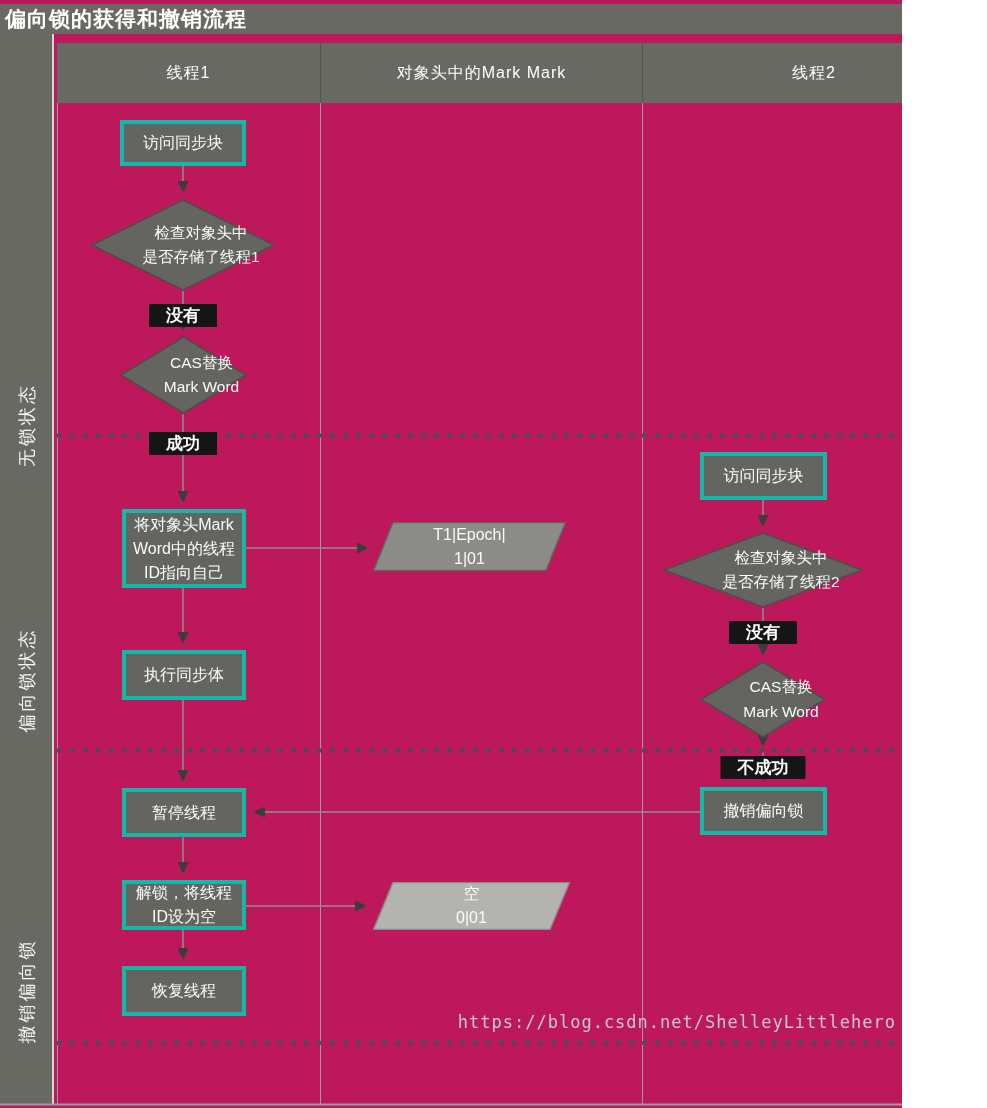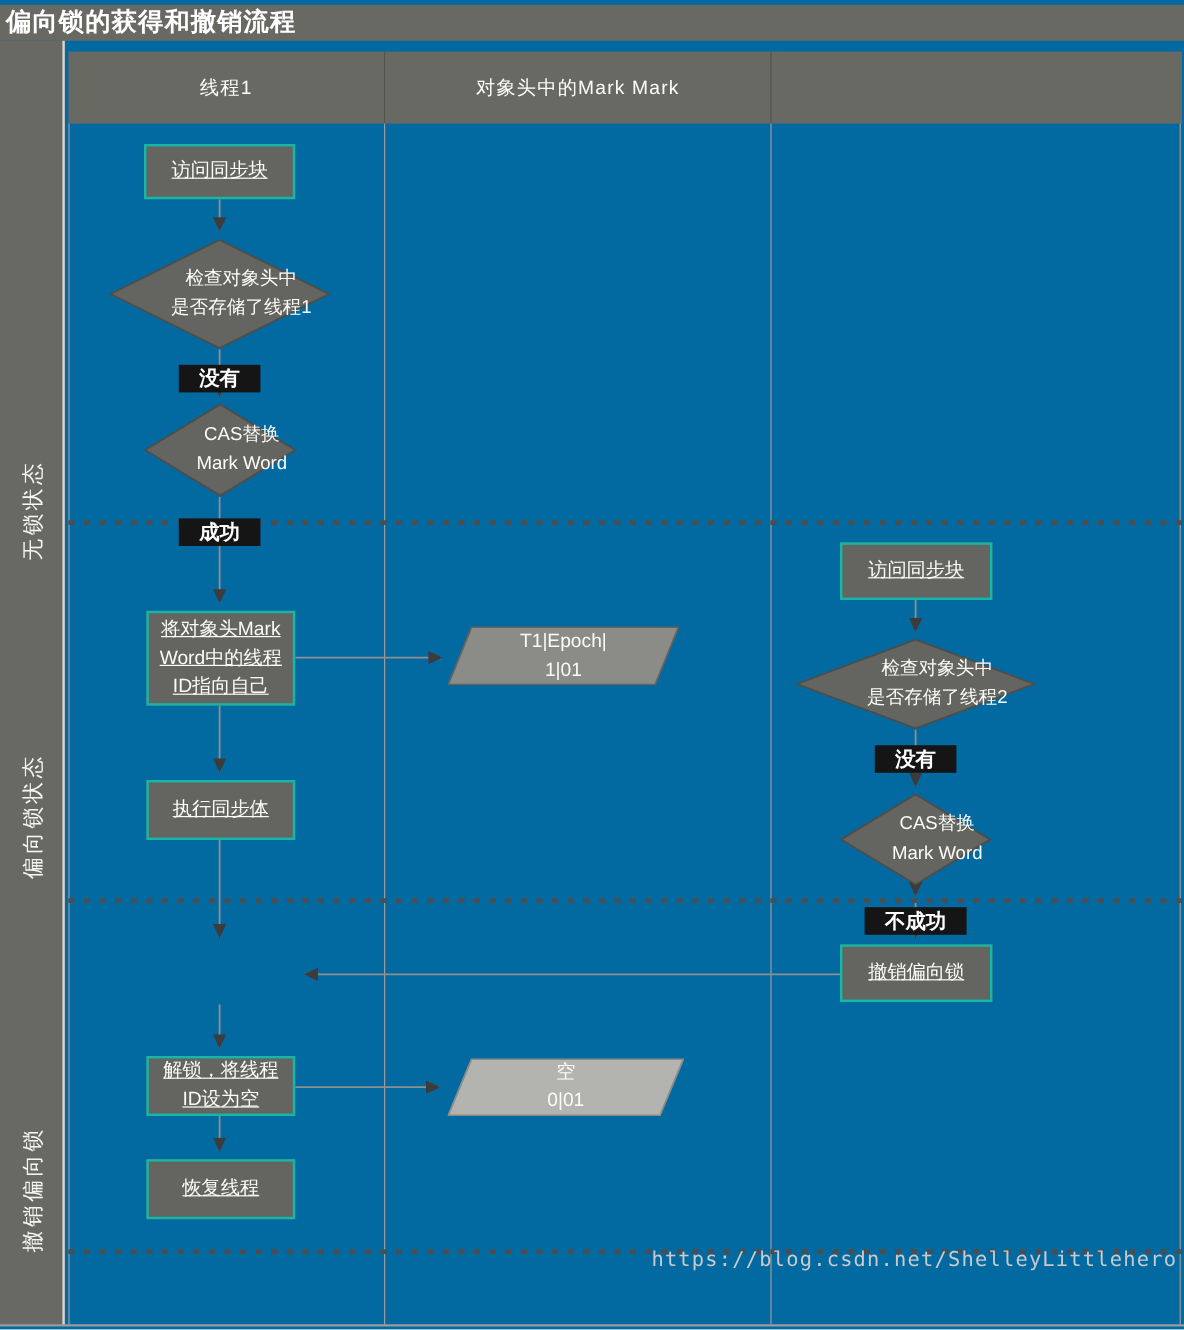--- a/index.html
+++ b/index.html
@@ -1,65 +1,66 @@
 <!DOCTYPE html>
 <html><head>
 <meta charset="utf-8">
 <style>
   html,body{margin:0;padding:0;background:#fff;}
-  #app{position:relative;width:987px;height:1108px;background:#0369a1;overflow:hidden;
+  #app{position:relative;width:902px;height:1108px;background:#be185d;overflow:hidden;
        font-family:"Liberation Sans","DejaVu Sans",sans-serif;-webkit-font-smoothing:antialiased;}
 
   .titlebar{position:absolute;left:0;top:4px;width:987px;height:30px;background:#696964;
             color:#fff;font-size:21px;font-weight:bold;line-height:30px;padding-left:5px;
             box-sizing:border-box;letter-spacing:1px;}
 
   .sidebar{position:absolute;left:0;top:34px;width:52px;height:1071px;background:#696964;
            border-right:2px solid #d6d6d2;}
   .lane-label{position:absolute;left:27px;color:#f5f5f2;font-size:18px;letter-spacing:3px;
               white-space:nowrap;transform:translate(-50%,-50%) rotate(-90deg);}
 
   .hdr-row{position:absolute;left:57px;top:43px;width:928px;height:60px;background:#696964;}
   .hdr-cell{position:absolute;top:0;height:60px;display:flex;align-items:center;justify-content:center;
             color:#fdfdfb;font-size:16px;letter-spacing:1px;}
   .hdr-sep{position:absolute;top:0;width:1px;height:60px;background:#54544f;}
 
   svg.overlay{position:absolute;left:0;top:0;pointer-events:none;}
 
   .node{position:absolute;display:flex;align-items:center;justify-content:center;text-align:center;
         color:#fbfbf8;font-size:16px;line-height:1.5;white-space:pre-line;box-sizing:border-box;}
-  .rect{background:#646460;border:2px solid #14b8a6;text-decoration:underline;}
+  .rect{background:#646460;border:4px solid #14b8a6;}
   .shape-node{background:transparent;}
   .shape-node svg{position:absolute;left:0;top:0;}
   .shape-node .lbl{position:relative;z-index:1;}
   .diamond-lbl{font-size:15.5px;line-height:1.55;margin-left:36px;}
 
   .badge{position:absolute;transform:translateX(-50%);height:23px;padding:0 17px;background:#151515;
          color:#fff;font-size:17px;font-weight:bold;display:flex;align-items:center;justify-content:center;
          white-space:nowrap;z-index:3;}
 
-  .watermark{position:absolute;right:6px;top:1040px;color:#cacaca;font-size:17px;
+  .watermark{position:absolute;right:6px;top:1012px;color:#cacaca;font-size:17px;
              font-family:"DejaVu Sans Mono","Liberation Mono",monospace;letter-spacing:1px;}
 </style>
 </head>
 <body>
 
 <div id="app">
 
   <div class="titlebar">偏向锁的获得和撤销流程</div>
 
   <div class="sidebar">
     <span class="lane-label" style="top:391px;">无锁状态</span>
     <span class="lane-label" style="top:646px;">偏向锁状态</span>
     <span class="lane-label" style="top:957px;">撤销偏向锁</span>
   </div>
 
   <div class="hdr-row">
     <div class="hdr-cell" style="left:0;width:263px;">线程1</div>
     <div class="hdr-cell" style="left:264px;width:321px;">对象头中的Mark Mark</div>
+    <div class="hdr-cell" style="left:586px;width:342px;">线程2</div>
     <div class="hdr-sep" style="left:263px;"></div>
     <div class="hdr-sep" style="left:585px;"></div>
   </div>
 
   <svg class="overlay" width="987" height="1108">
     <defs>
       <marker id="ah" markerUnits="userSpaceOnUse" markerWidth="12" markerHeight="11" refX="11" refY="5.5" orient="auto">
         <polygon points="0 0,12 5.5,0 11" fill="#3c3c3c"></polygon>
       </marker>
     </defs>
@@ -110,20 +111,21 @@
     <div class="lbl diamond-lbl">CAS替换
 Mark Word</div>
   </div>
 
   <div class="node rect" style="left:122px;top:509px;width:124px;height:79px;">将对象头Mark
 Word中的线程
 ID指向自己</div>
 
   <div class="node rect" style="left:122px;top:650px;width:124px;height:50px;">执行同步体</div>
 
+  <div class="node rect" style="left:122px;top:788px;width:124px;height:49px;">暂停线程</div>
 
   <div class="node rect" style="left:122px;top:966px;width:124px;height:50px;">恢复线程</div>
 
   <div class="node rect" style="left:122px;top:880px;width:124px;height:50px;">解锁，将线程
 ID设为空</div>
 
   <div class="node shape-node" style="left:373px;top:522px;width:193px;height:49px;">
     <svg width="193" height="49">
       <polygon points="20,0.5 192.5,0.5 173,48.5 0.5,48.5" fill="#8b8b87" stroke="#63635f" stroke-width="1.5"></polygon>
     </svg>

